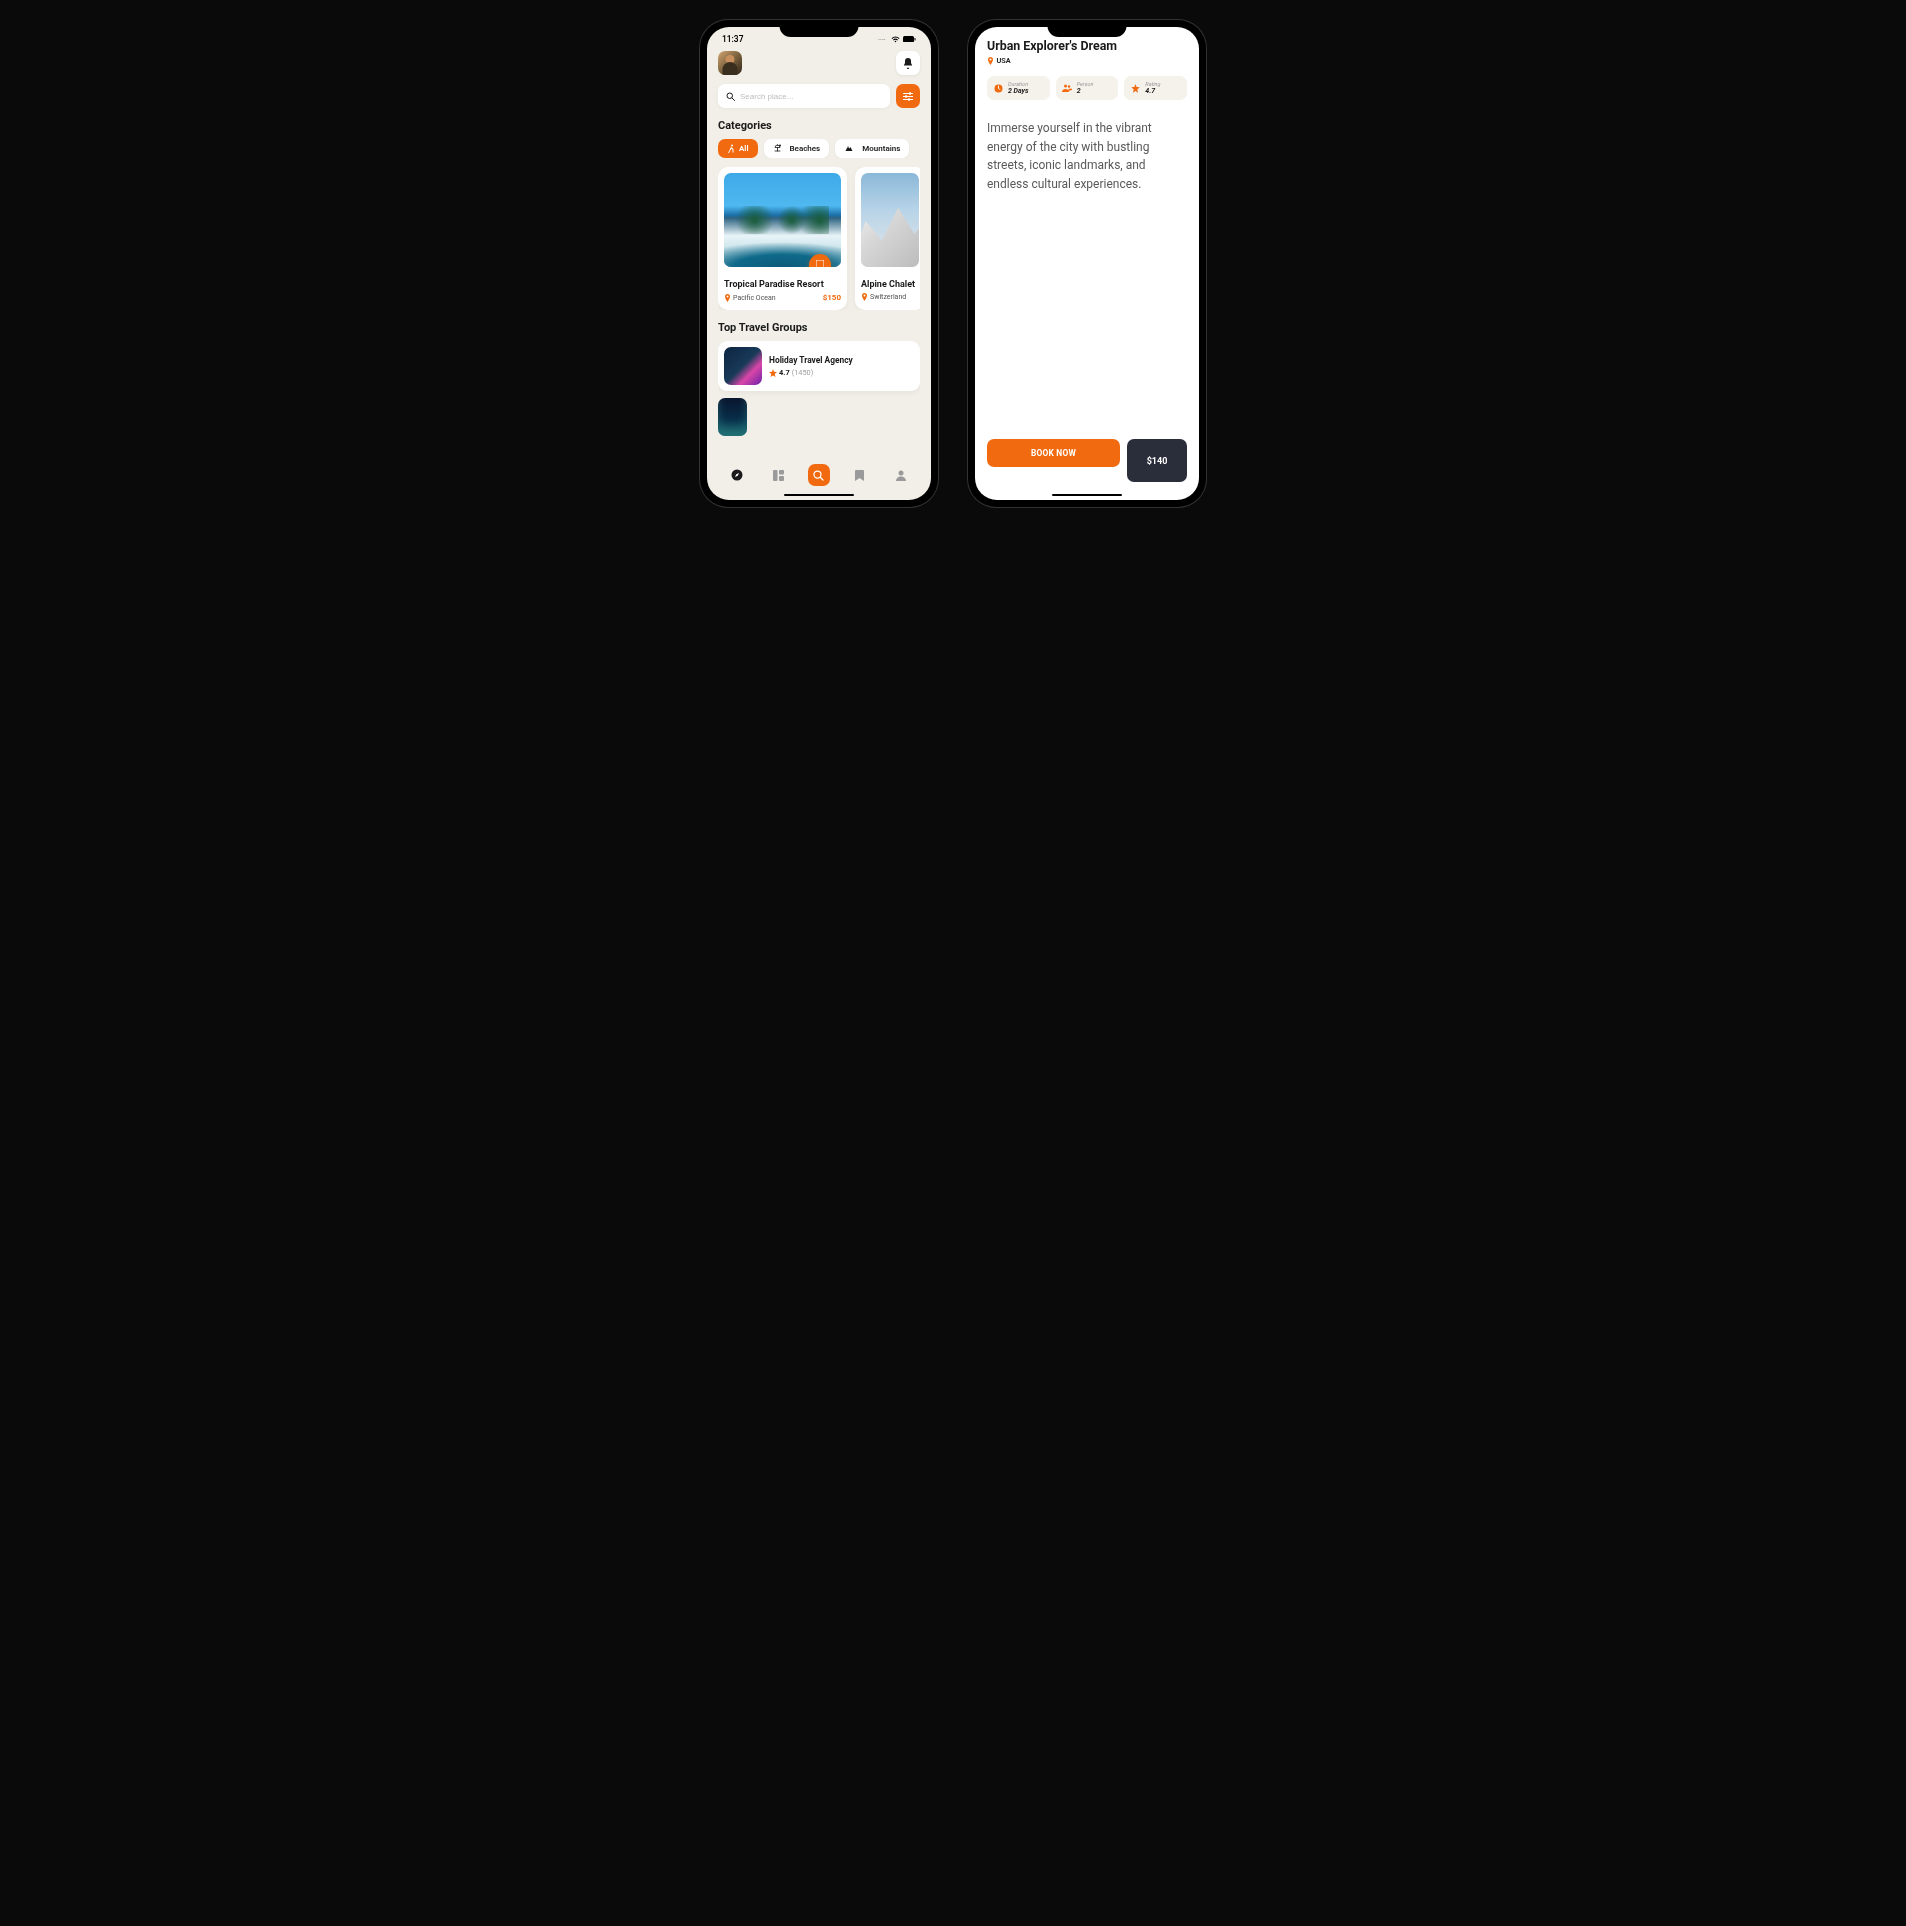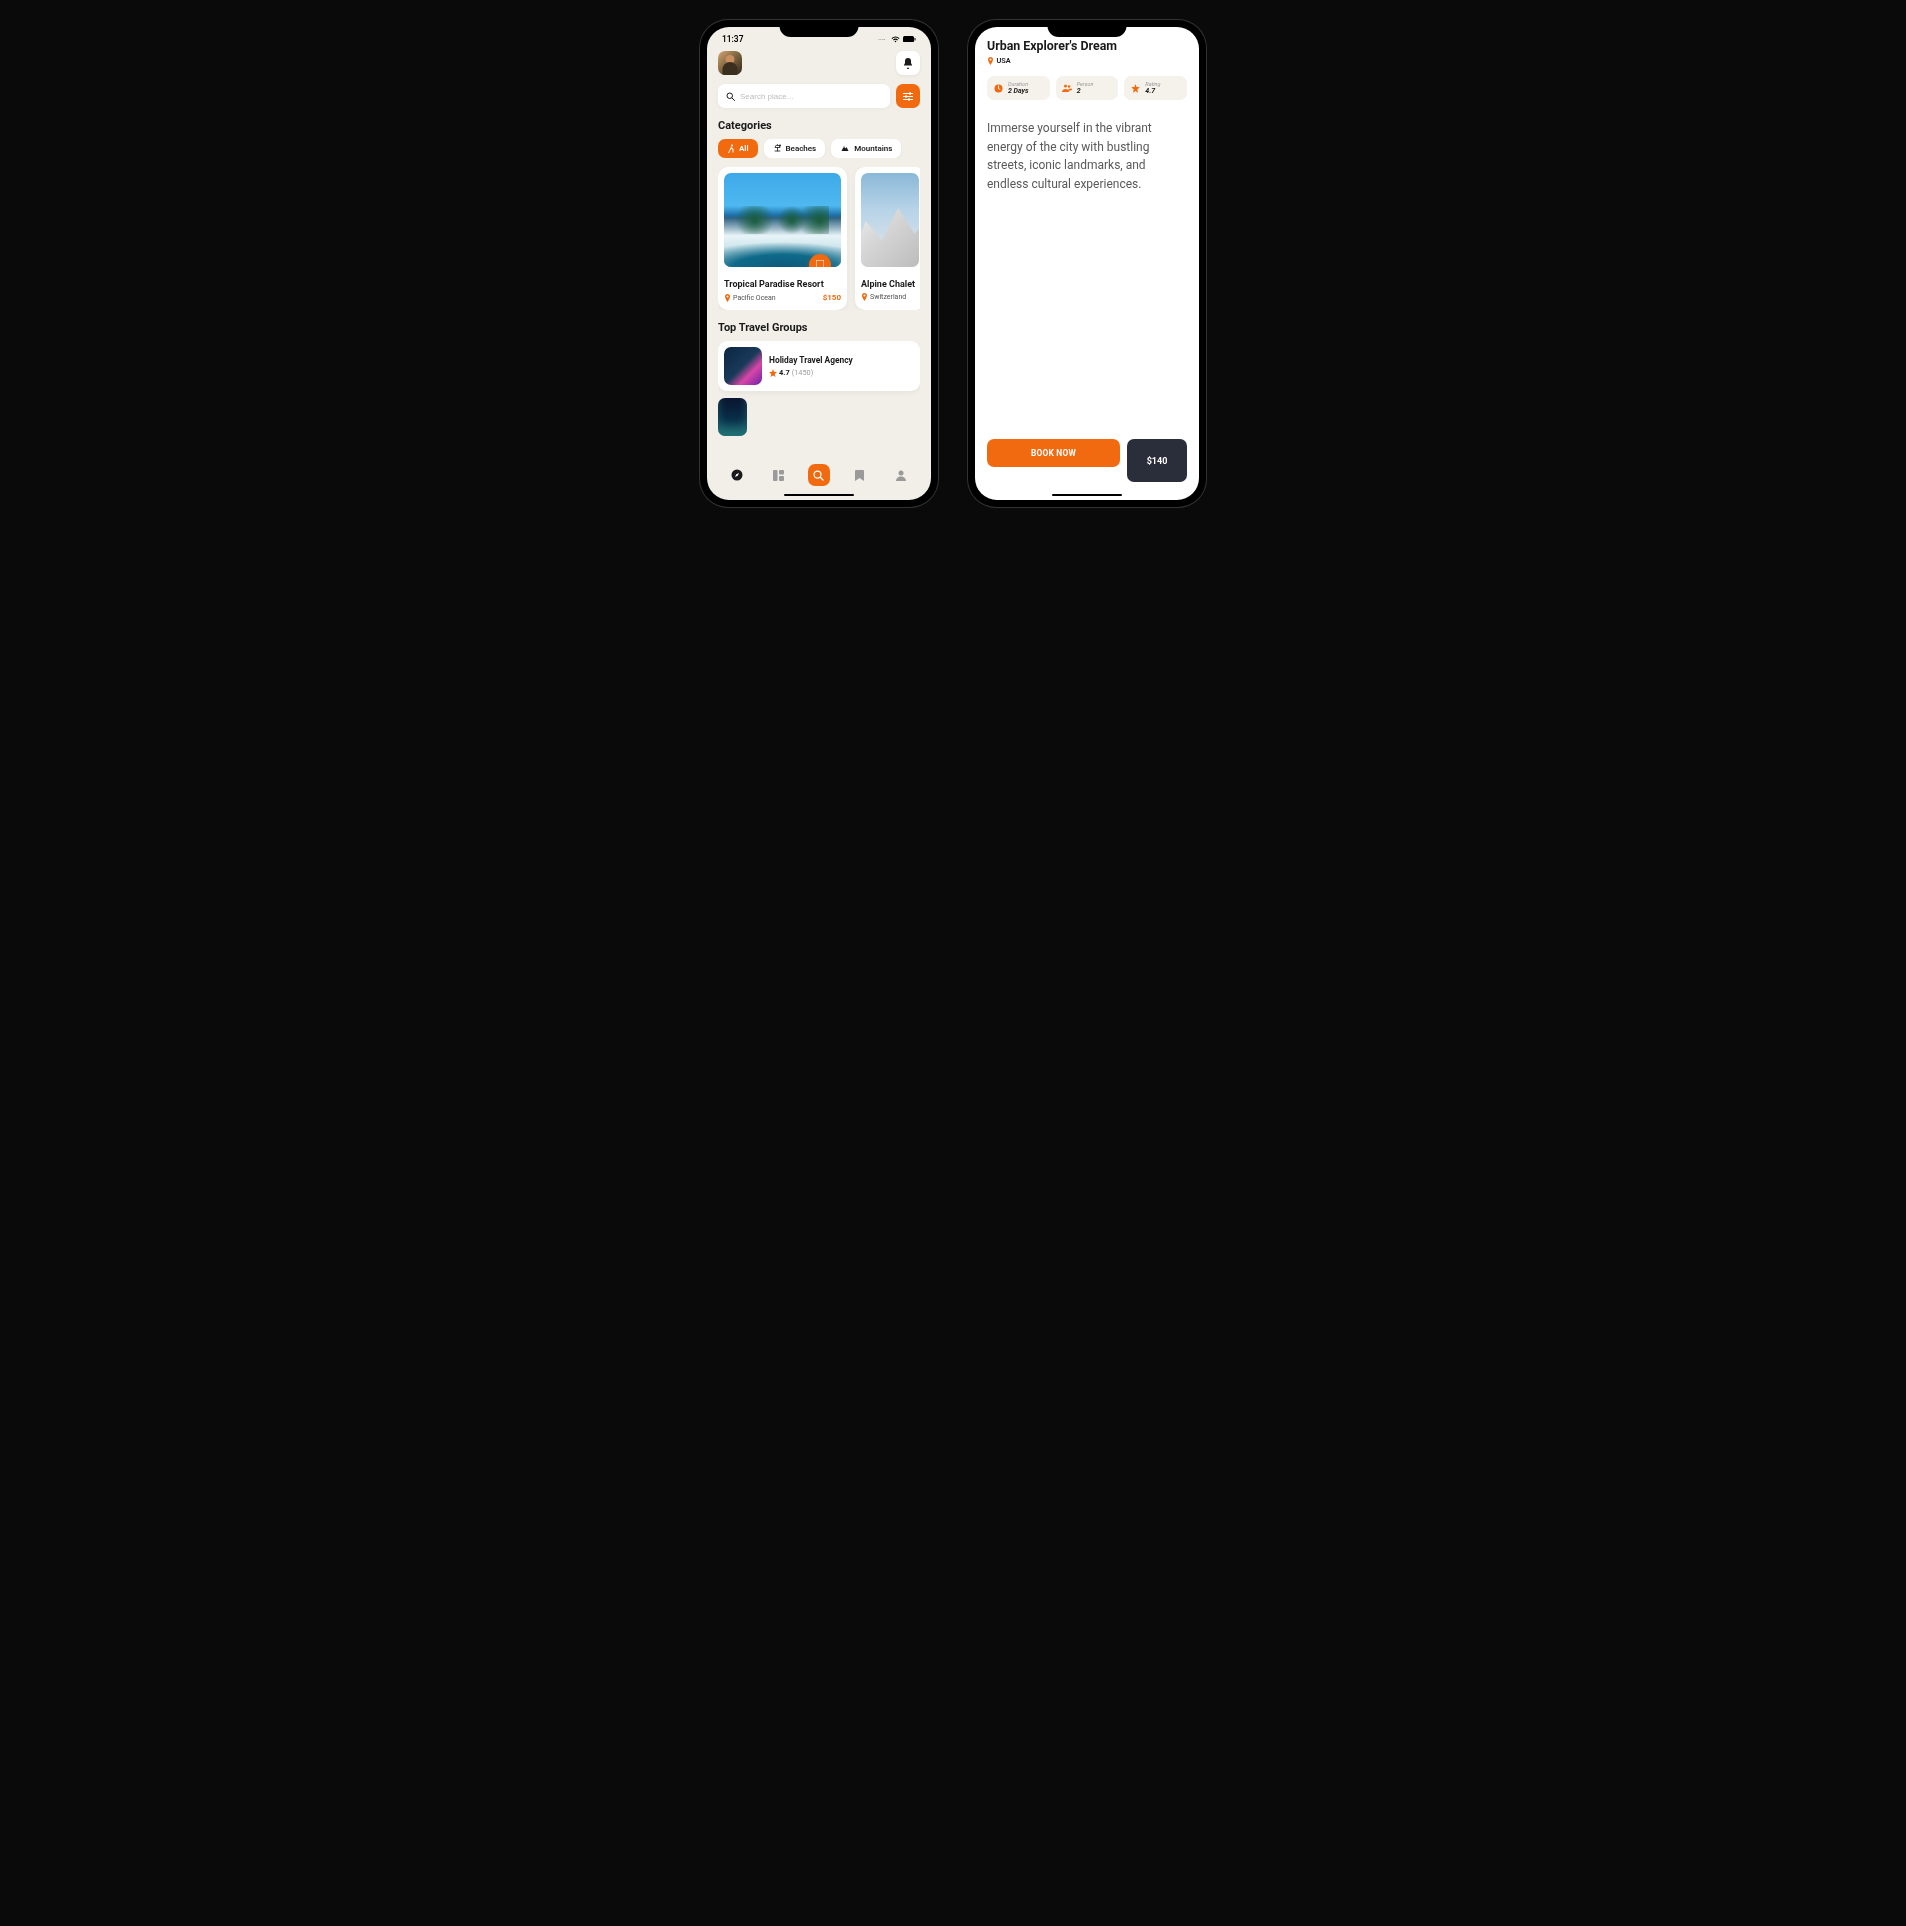--- a/index.html
+++ b/index.html
@@ -103,21 +103,21 @@
   width: 24px; height: 24px; border-radius: 7px; background: #f26a0f;
   display: flex; align-items: center; justify-content: center;
 }
 .section-title { font-size: 11px; font-weight: 700; color: #1a1a1a; margin-top: 11px; }
 .chips { display: flex; gap: 6px; margin-top: 7px; overflow: hidden; }
 .chip {
   display: flex; gap: 4px; padding: 5px 9px;
   border-radius: 7px; font-size: 8px; font-weight: 600; white-space: nowrap;
 }
 .chip.active { background: #f26a0f; color: #fff; }
-.chip.inactive { background: #fff; color: #1a1a1a; box-shadow: 0 1px 3px rgba(0,0,0,.05); }
+.chip.inactive { background: #fff; color: #1a1a1a; box-shadow: 0 1px 3px rgba(0,0,0,.05); gap: 8px; }
 .cards-scroll { display: flex; gap: 8px; margin-top: 9px; overflow: hidden; }
 .dest-card {
   background: #fff; border-radius: 10px; padding: 6px 6px 8px;
   min-width: 129px; box-shadow: 0 2px 6px rgba(0,0,0,.05);
 }
 .dest-card.partial { min-width: 70px; }
 .dest-img {
   width: 100%; height: 94px; border-radius: 7px; position: relative;
 }
 .img-beach {

